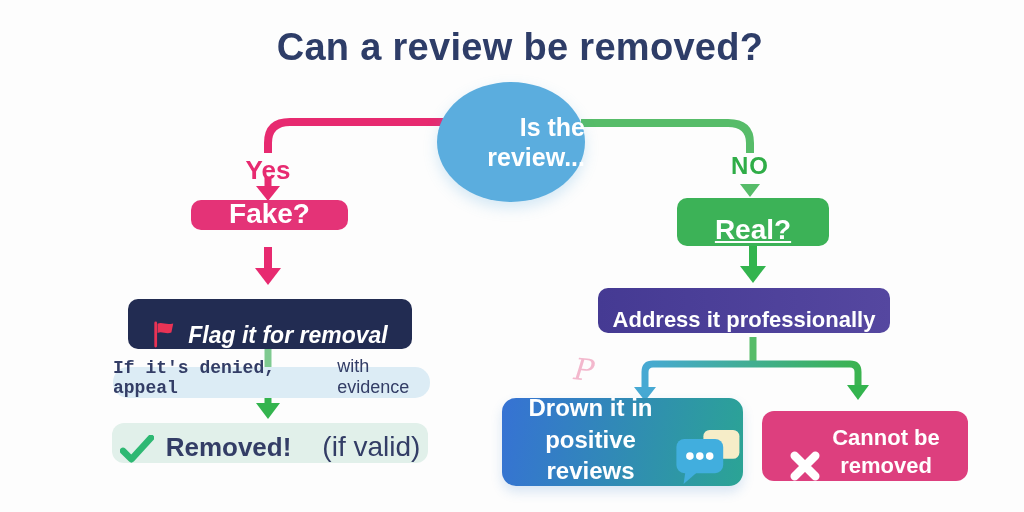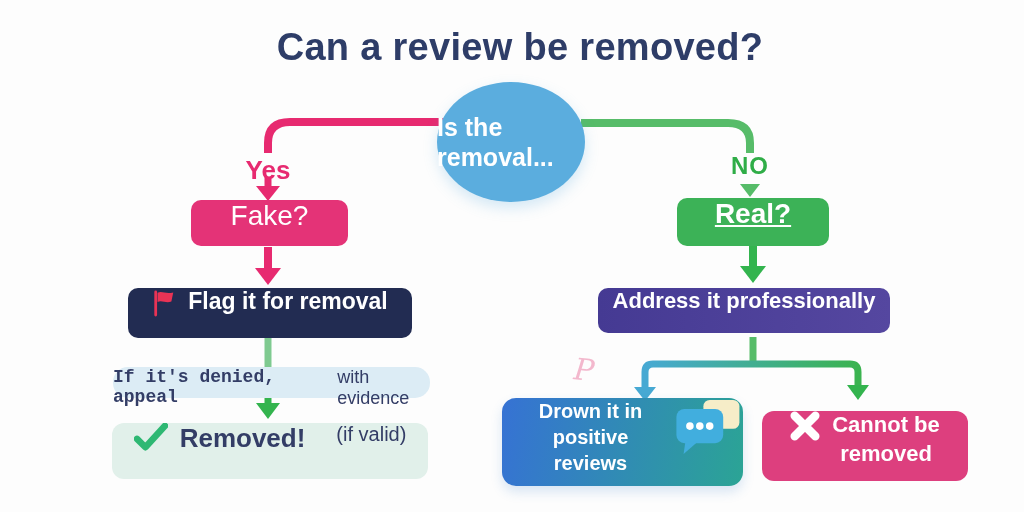--- a/index.html
+++ b/index.html
@@ -18,51 +18,51 @@
   .connector { fill:none; }
   .stroke-pink  { stroke:var(--pink,#e72a70); }
   .fill-pink    { fill:var(--pink,#e72a70); }
   .stroke-green { stroke:var(--green_line,#57bc69); }
   .fill-greenline { fill:var(--green_line,#57bc69); }
   .stroke-green-bright { stroke:var(--green_arrow,#33b44e); }
   .fill-green-bright   { fill:var(--green_arrow,#33b44e); }
   .stroke-softgreen { stroke:var(--soft_green,#7fca90); }
   .fill-teal { fill:var(--teal_arrow,#47a9d3); }
 
-  .node { display:flex; align-items:flex-start; justify-content:center; box-sizing:border-box; }
+  .node { display:flex; align-items:flex-end; justify-content:center; box-sizing:border-box; }
   .root-node {
     left:437px; top:82px; width:148px; height:120px; border-radius:50%;
     background:var(--circle_blue,#5badde); color:#fff; font-weight:bold;
     font-size:25px; line-height:1.2; text-align:center; flex-direction:column;
     box-shadow:0 6px 14px rgba(90,173,222,0.25);
   }
   .branch-label { font-weight:bold; text-align:center; width:70px; }
   .yes-label { left:233px; top:155px; color:var(--pink,#e72a70); font-size:26px; }
   .no-label  { left:715px; top:152px; color:var(--green_bright,#2fad47); font-size:24px; letter-spacing:1px;text-align:center; }
 
-  .fake-node { left:191px; top:200px; width:157px; height:46px; border-radius:10px;
-    background:var(--fake_pink,#e43377); color:#fff; font-size:28px; font-weight:normal; }
+  .fake-node { left:191px; top:200px; width:157px; height:30px; border-radius:10px;
+    background:var(--fake_pink,#e43377); color:#fff; font-size:28px; font-weight:bold; }
   .real-node { left:677px; top:198px; width:152px; height:48px; border-radius:10px;
     background:var(--real_green,#3cb257); color:#fff; font-size:28px; font-weight:bold;text-decoration:underline; }
-  .flag-node { left:128px; top:288px; width:284px; height:50px; border-radius:10px;
-    background:var(--flag_navy,#222c52); color:#fff; font-size:23px; font-weight:bold; gap:12px; }
+  .flag-node { left:128px; top:299px; width:284px; height:50px; border-radius:10px;
+    background:var(--flag_navy,#222c52); color:#fff; font-size:23px; font-weight:bold; gap:12px;font-style:italic; }
   .appeal-node { left:113px; top:367px; width:317px; height:31px; border-radius:15px;
     background:var(--appeal_bg,#dcecf5); color:var(--text_navy,#333d66); font-size:18px; }
   .appeal-node .rest { font-weight:normal; margin-left:22px; }
   .appeal-node .bold { font-weight:bold;font-family:Liberation Mono, monospace; }
-  .removed-node { left:112px; top:423px; width:316px; height:56px; border-radius:12px;
+  .removed-node { left:112px; top:423px; width:316px; height:40px; border-radius:12px;
     background:var(--removed_bg,#e1f0ea); color:var(--text_navy,#333d66); gap:12px; }
   .removed-node .bold { font-weight:bold; font-size:26px; }
-  .removed-node .rest { font-weight:normal; font-size:20px; margin-left:19px; }
+  .removed-node .rest { font-weight:normal; font-size:28px; margin-left:19px; }
   .address-node { left:598px; top:288px; width:292px; height:45px; border-radius:10px;
     background:linear-gradient(90deg,var(--purple_left,#453a93),var(--purple_right,#5547a0));
     color:#fff; font-size:22px; font-weight:bold; }
   .drown-node { left:502px; top:398px; width:241px; height:88px; border-radius:14px;
     background:linear-gradient(100deg,var(--drown_left,#3672d4),var(--drown_right,#2ba495));
-    color:#fff; font-weight:bold; font-size:20px; line-height:1.3;
+    color:#fff; font-weight:bold; font-size:24px; line-height:1.3;
     justify-content:flex-start; padding-left:14px; gap:6px;
     box-shadow:0 6px 12px rgba(50,120,200,0.18); }
   .drown-node .txt { text-align:center; width:152px; }
   .cannot-node { left:762px; top:405px; width:206px; height:70px; border-radius:12px;
     background:var(--cannot_pink,#dd3f7e); color:#fff; font-weight:bold; font-size:22px;
     line-height:1.3; gap:12px;margin-top:6px; }
   .cannot-node .txt { text-align:center; }
   .squiggle { left:574px; top:352px; font-family:"DejaVu Serif", serif; font-style:italic;
     font-size:30px; color:var(--squiggle_pink,#f3b8cd); transform:rotate(6deg); }
   .icon { display:flex; align-items:center; }
@@ -94,21 +94,21 @@
     <path d="M268 398 V404" class="connector stroke-green-bright" stroke-width="7"></path>
     <polygon points="256,403 280,403 268,419" class="fill-green-bright"></polygon>
     <path d="M753 337 V361" class="connector stroke-green" stroke-width="7"></path>
     <path d="M645 392 V372 Q645 364 653 364 H850 Q858 364 858 372 V389" class="connector" stroke="url(#branchGrad)" stroke-width="7"></path>
     <polygon points="634,387 656,387 645,401" class="fill-teal"></polygon>
     <polygon points="847,385 869,385 858,400" class="fill-green-bright"></polygon>
   </svg>
 
   <div class="abs node root-node">
     <span>Is the</span>
-    <span>removal...</span>
+    <span>review...</span>
   </div>
 
   <div class="abs branch-label yes-label">Yes</div>
   <div class="abs branch-label no-label">NO</div>
 
   <div class="abs node fake-node">Fake?</div>
   <div class="abs node real-node">Real?</div>
 
   <div class="abs node flag-node">
     <span class="icon">

